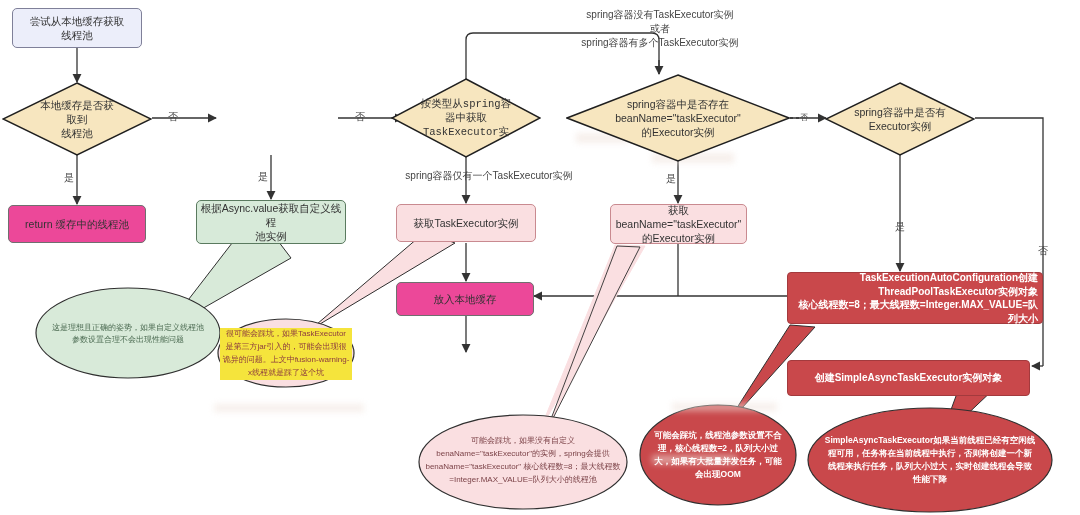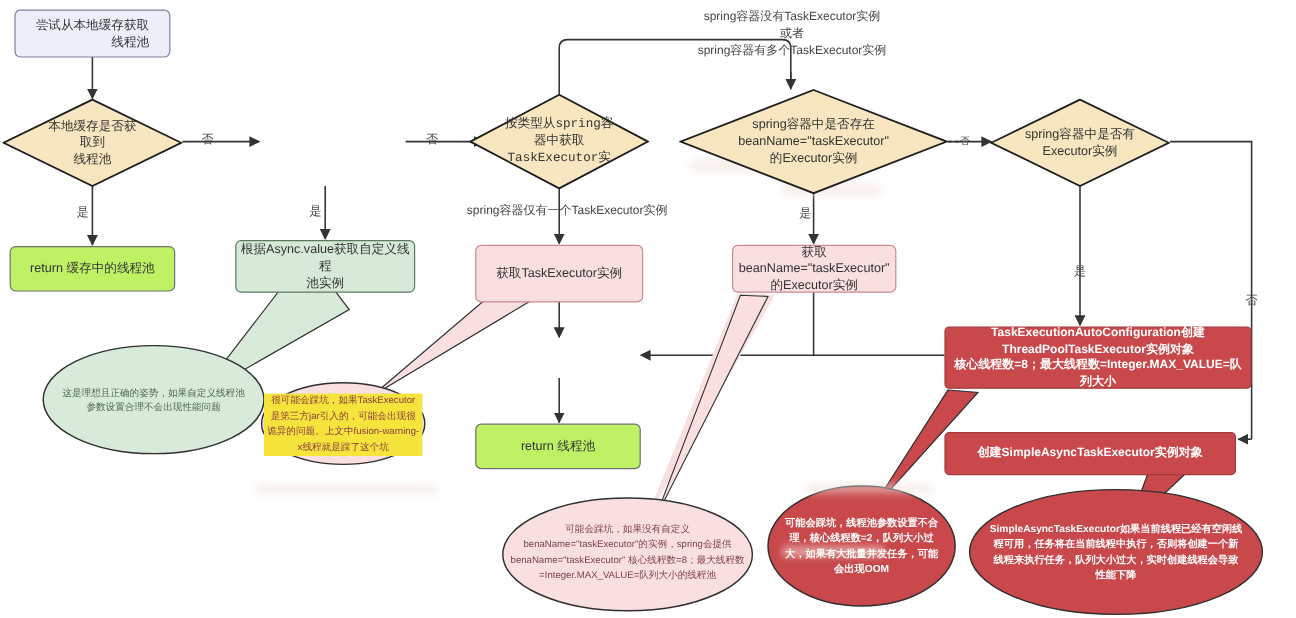--- a/index.html
+++ b/index.html
@@ -1,22 +1,22 @@
 <!DOCTYPE html>
 <html><head>
 <meta charset="utf-8">
 <style>
   html,body{margin:0;padding:0;background:#ffffff;}
   body{font-family:"Liberation Sans","DejaVu Sans",sans-serif;}
   #stage{position:relative;width:1080px;height:515px;background:#fff;overflow:hidden;}
   #svg-layer{position:absolute;left:0;top:0;width:1080px;height:515px;}
   .node{position:absolute;box-sizing:border-box;display:flex;align-items:center;justify-content:center;text-align:center;line-height:1.35;}
   .rect{border:1.2px solid #4a4a4a;border-radius:5px;}
-  .start-node{background:#eceefa;border-color:#7f8099;color:#333;font-size:10.5px;text-align:right;}
-  .gray-node{background:#bef264;border-color:#6f6f6f;color:#333;font-size:10.5px;}
+  .start-node{background:#eceefa;border-color:#7f8099;color:#333;font-size:10.5px;}
+  .gray-node{background:#ec4899;border-color:#6f6f6f;color:#333;font-size:10.5px;}
   .green-node{background:#d7ead9;border-color:#5a7a5f;color:#333;font-size:10.5px;justify-content:center;}
   .pink-node{background:#fadfe1;border-color:#c98a90;color:#333;font-size:10.5px;}
   .red-node{background:#c9484b;border:1.4px solid #a33a3d;border-radius:4px;color:#fff;font-weight:bold;font-size:10px;}
   .diamond-wrap{position:absolute;}
   .diamond-wrap svg{position:absolute;left:0;top:0;}
   .diamond-label{position:absolute;left:0;top:0;width:100%;height:100%;display:flex;align-items:center;justify-content:center;text-align:center;font-size:10.5px;color:#333;line-height:1.35;pointer-events:none;}
   .edge-label{position:absolute;font-size:10px;color:#444;white-space:pre;text-align:center;line-height:1.4;}
   .callout{position:absolute;display:flex;align-items:center;justify-content:center;text-align:center;box-sizing:border-box;}
   .callout .ctext{position:relative;z-index:2;padding:0 14px;}
   .callout-green{color:#4c6b52;font-size:8px;line-height:1.5;}
@@ -140,21 +140,21 @@
 
   <div class="diamond-wrap" style="left:391px;top:78px;width:150px;height:80px;font-family:Liberation Mono, monospace;">
     <svg width="150" height="80">
       <polygon points="75,1 149,40 75,79 1,40" fill="#f7e6bf" stroke="#1f1f1f" stroke-width="1.5"></polygon>
     </svg>
     <div class="diamond-label" style="white-space:pre-line;">按类型从spring容
 器中获取
 TaskExecutor实</div>
   </div>
 
-  <div class="node rect pink-node" style="left:396px;top:204px;width:140px;height:48px;">
+  <div class="node rect pink-node" style="left:396px;top:204px;width:140px;height:38px;">
     <span>获取TaskExecutor实例</span>
   </div>
 
   <div class="diamond-wrap" style="left:566px;top:74px;width:224px;height:88px;">
     <svg width="224" height="88">
       <polygon points="112,1 223,44 112,87 1,44" fill="#f7e6bf" stroke="#1f1f1f" stroke-width="1.5"></polygon>
     </svg>
     <div class="diamond-label" style="white-space:pre-line;">spring容器中是否存在
 beanName="taskExecutor"
 的Executor实例</div>
@@ -166,47 +166,47 @@
   </div>
 
   <div class="diamond-wrap" style="left:825px;top:82px;width:150px;height:74px;">
     <svg width="150" height="74">
       <polygon points="75,1 149,37 75,73 1,37" fill="#f7e6bf" stroke="#1f1f1f" stroke-width="1.5"></polygon>
     </svg>
     <div class="diamond-label" style="white-space:pre-line;">spring容器中是否有
 Executor实例</div>
   </div>
 
-  <div class="node red-node" style="left:787px;top:272px;width:256px;height:52px;padding:0 4px;">
+  <div class="node red-node" style="left:787px;top:272px;width:256px;height:52px;padding:0 4px;text-align:right;">
     <span style="white-space:pre-line;">TaskExecutionAutoConfiguration创建
 ThreadPoolTaskExecutor实例对象
 核心线程数=8；最大线程数=Integer.MAX_VALUE=队列大小</span>
   </div>
 
   <div class="node red-node" style="left:787px;top:360px;width:243px;height:36px;">
     <span>创建SimpleAsyncTaskExecutor实例对象</span>
   </div>
 
-
-  <div class="node rect gray-node" style="left:396px;top:353px;width:138px;height:38px;">
-    <span>return 线程池</span>
-  </div>
+  <div class="node rect gray-node" style="left:396px;top:282px;width:138px;height:34px;">
+    <span>放入本地缓存</span>
+  </div>
+
 
   <div class="edge-label" style="left:166px;top:110px;width:14px;">否</div>
   <div class="edge-label" style="left:353px;top:110px;width:14px;">否</div>
   <div class="edge-label" style="left:798px;top:112px;width:12px;font-size:8px;">否</div>
   <div class="edge-label" style="left:1036px;top:244px;width:14px;">否</div>
   <div class="edge-label" style="left:62px;top:171px;width:14px;">是</div>
   <div class="edge-label" style="left:256px;top:170px;width:14px;">是</div>
   <div class="edge-label" style="left:664px;top:172px;width:14px;">是</div>
   <div class="edge-label" style="left:893px;top:220px;width:14px;">是</div>
   <div class="edge-label" style="left:468px;top:8px;width:384px;text-align:center;">spring容器没有TaskExecutor实例
 或者
 spring容器有多个TaskExecutor实例</div>
-  <div class="edge-label" style="left:389px;top:169px;width:200px;text-align:left;">spring容器仅有一个TaskExecutor实例</div>
+  <div class="edge-label" style="left:389px;top:169px;width:200px;text-align:center;">spring容器仅有一个TaskExecutor实例</div>
 
   <div class="callout callout-green" style="left:36px;top:308px;width:184px;height:52px;">
     <span class="ctext">这是理想且正确的姿势，如果自定义线程池参数设置合理不会出现性能问题</span>
   </div>
 
   <div class="callout callout-pink" style="left:220px;top:326px;width:132px;height:56px;">
     <span class="ctext hl" style="padding:0 2px;">很可能会踩坑，如果TaskExecutor是第三方jar引入的，可能会出现很诡异的问题。上文中fusion-warning-x线程就是踩了这个坑</span>
   </div>
 
   <div class="callout callout-lightpink" style="left:421px;top:428px;width:204px;height:66px;">

